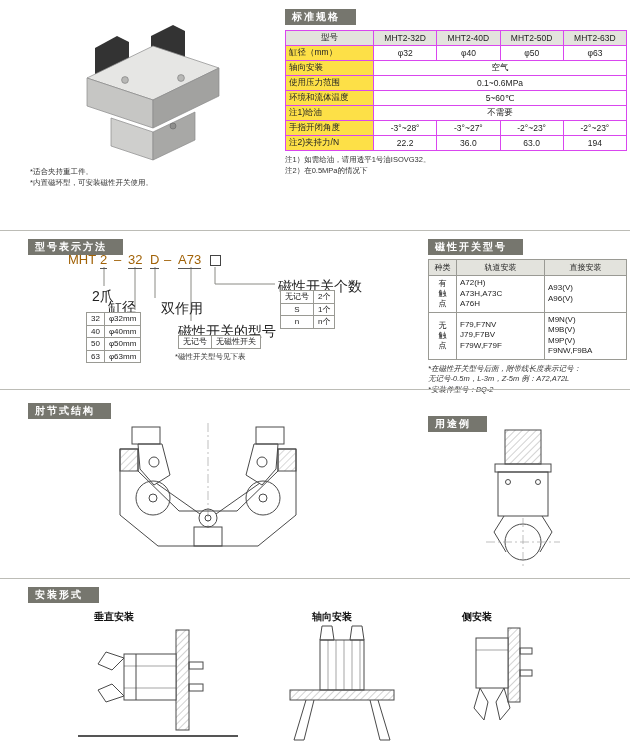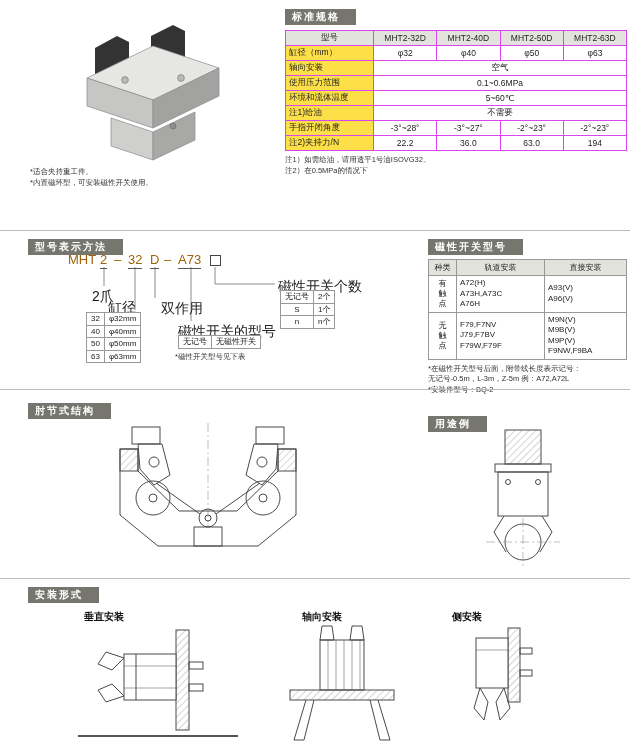--- a/index.html
+++ b/index.html
@@ -37,31 +37,31 @@
   .mini td { border:1px solid #9a9a94; padding:1px 4px; line-height:9.5px; text-align:center; white-space:nowrap; }
 
   
   .sw-sec { position:absolute; left:428px; top:236px; width:200px; }
   .sw-table { border-collapse:collapse; width:199px; font-size:8px; margin-top:4px; }
   .sw-table th, .sw-table td { border:1px solid #9a9a94; padding:2px 3px; }
   .sw-table th { background:#e3e3dd; font-weight:normal; height:13px; }
   .sw-table td.type { width:26px; text-align:center; vertical-align:middle; }
   .vtext { display:inline-block; width:10px; line-height:10px; }
   .sw-table td.val { text-align:left; white-space:pre-line; line-height:10.5px; vertical-align:middle; }
-  .sw-notes { width:199px; }
+  .sw-notes { width:199px;font-style:italic; }
 
   
   .structure-sec { position:absolute; left:28px; top:400px; width:380px; height:180px;font-family:Liberation Serif, serif; }
   .structure-draw { position:absolute; left:30px; top:21px; }
   .app-sec { position:absolute; left:428px; top:395px; width:200px; height:180px;margin-top:18px; }
   .app-draw { position:absolute; left:20px; top:13px; }
 
   
   .mount-sec { position:absolute; left:28px; top:584px; width:600px; height:160px; }
-  .mount-label { position:absolute; font-size:10px; font-weight:bold; color:#111; white-space:nowrap; }
+  .mount-label { position:absolute; font-size:10px; font-weight:bold; color:#111; white-space:nowrap;margin-left:10px; }
   .mount-draw { position:absolute; }
 </style>
 </head>
 <body>
 
 <div class="page">
 
   <div class="photo">
     <svg width="175" height="140" viewBox="0 0 175 140">
       <polygon points="40,26 62,14 74,20 74,46 52,58 40,52" fill="#333"></polygon>

